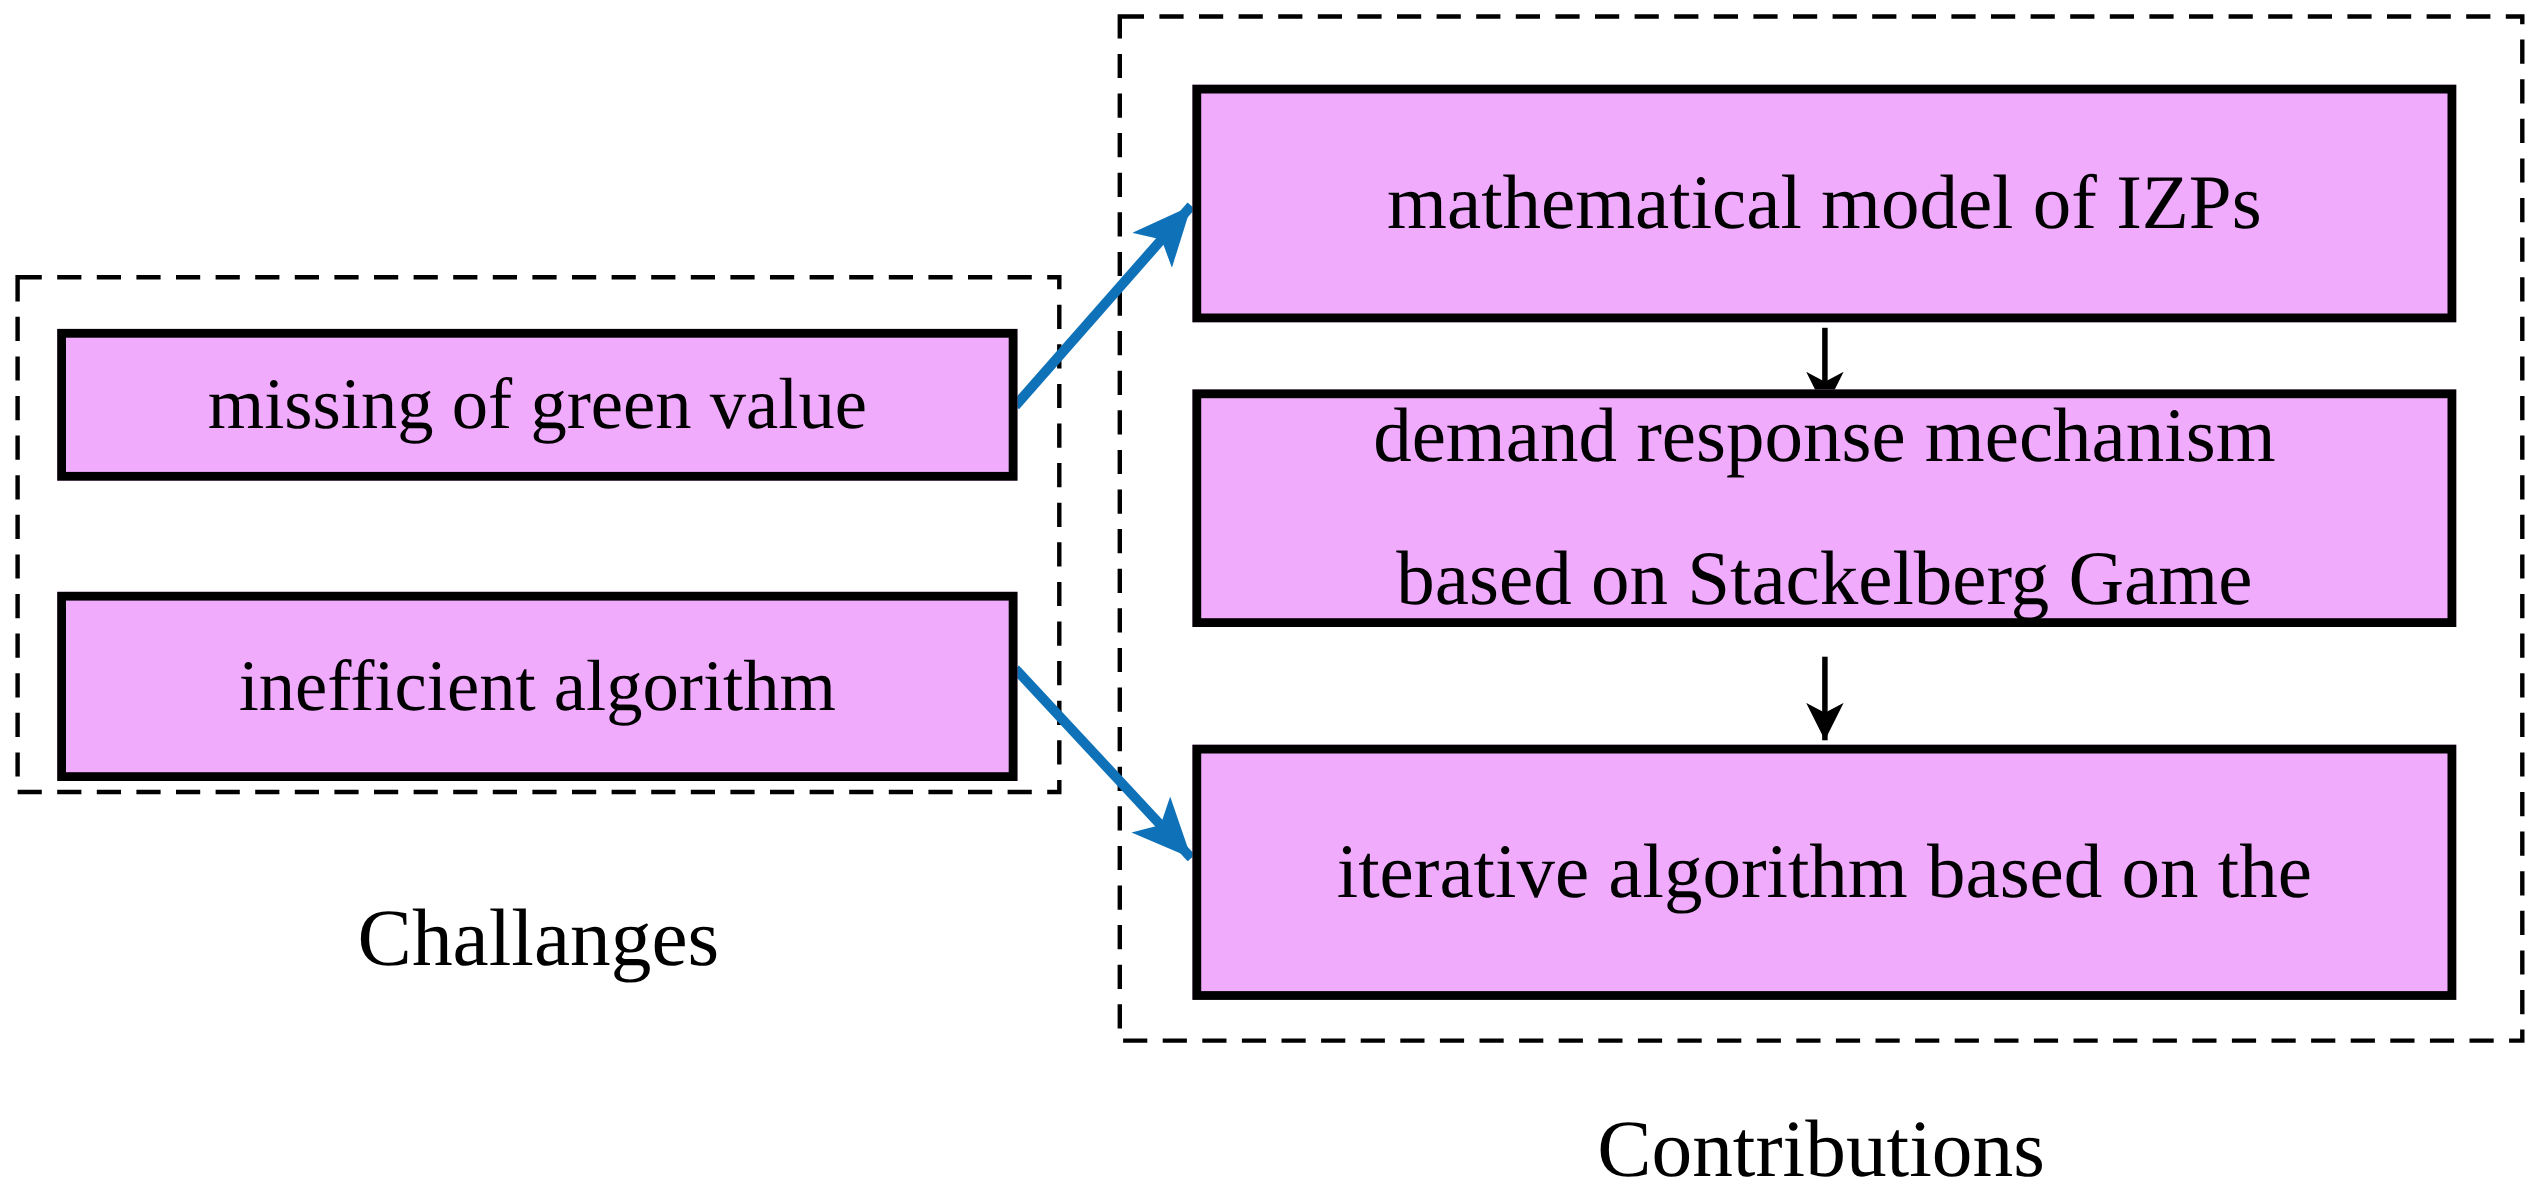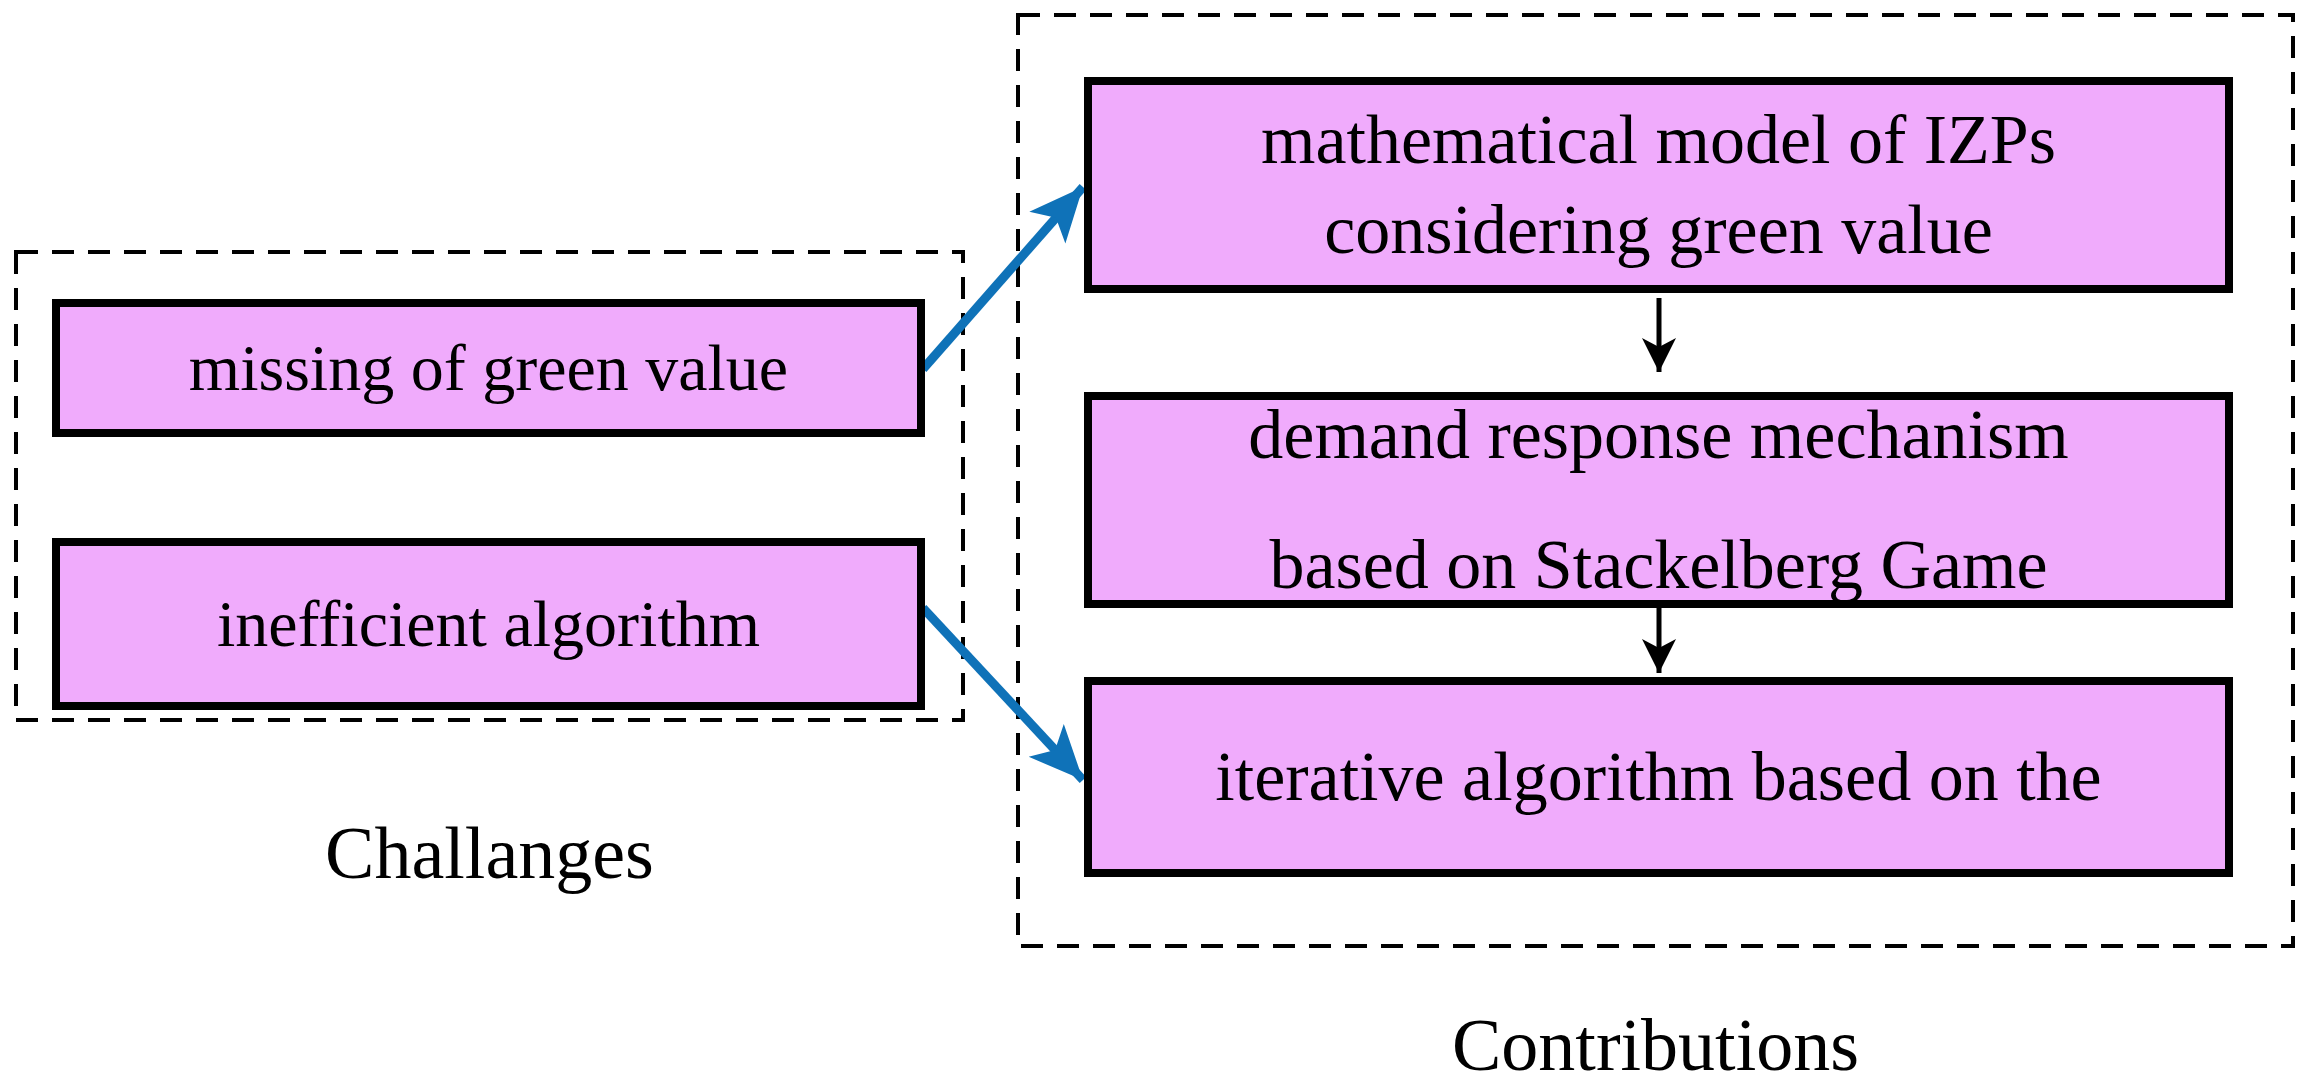--- a/index.html
+++ b/index.html
@@ -46,22 +46,22 @@
   }
   .box-a { top: 299px; height: 138px; }
   .box-b { top: 538px; height: 172px; }
   .box-right {
     left: 1084px;
     width: 1149px;
     font-size: 70px;
     line-height: 1.28;
   }
   .box-c { top: 77px;  height: 216px; }
-  .box-d { top: 392px; height: 216px; gap: 40px; }
-  .box-e { top: 677px; height: 200px; }
+  .box-d { top: 354px; height: 216px; gap: 40px; }
+  .box-e { top: 677px; height: 232px; }
   .grouplabel {
     position: absolute;
     text-align: center;
     font-size: 74px;
     line-height: 1;
     color: #000000;
   }
   .label-challenges {
     left: 16px;
     width: 947px;
@@ -106,21 +106,20 @@
   </div>
 
   <div class="box box-left box-b">
     <span class="ln">inefficient algorithm</span>
   </div>
 
   <div class="grouplabel label-challenges">Challanges</div>
 
   <div class="box box-right box-c">
     <span class="ln">mathematical model of IZPs</span>
-    <span class="ln">considering green value</span>
   </div>
 
   <div class="box box-right box-d">
     <span class="ln">demand response mechanism</span>
     <span class="ln">based on Stackelberg Game</span>
   </div>
 
   <div class="box box-right box-e">
     <span class="ln">iterative algorithm based on the</span>
   </div>

